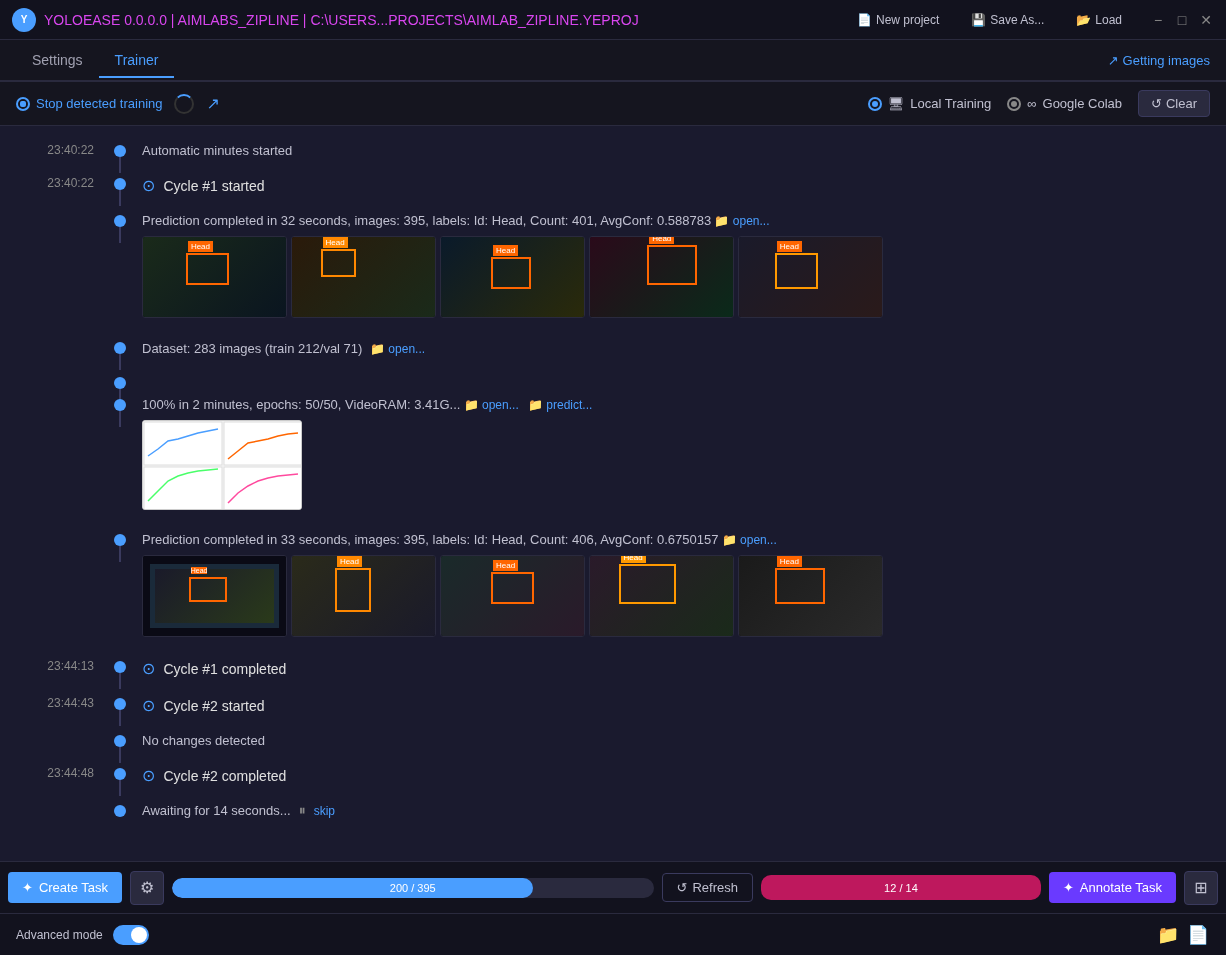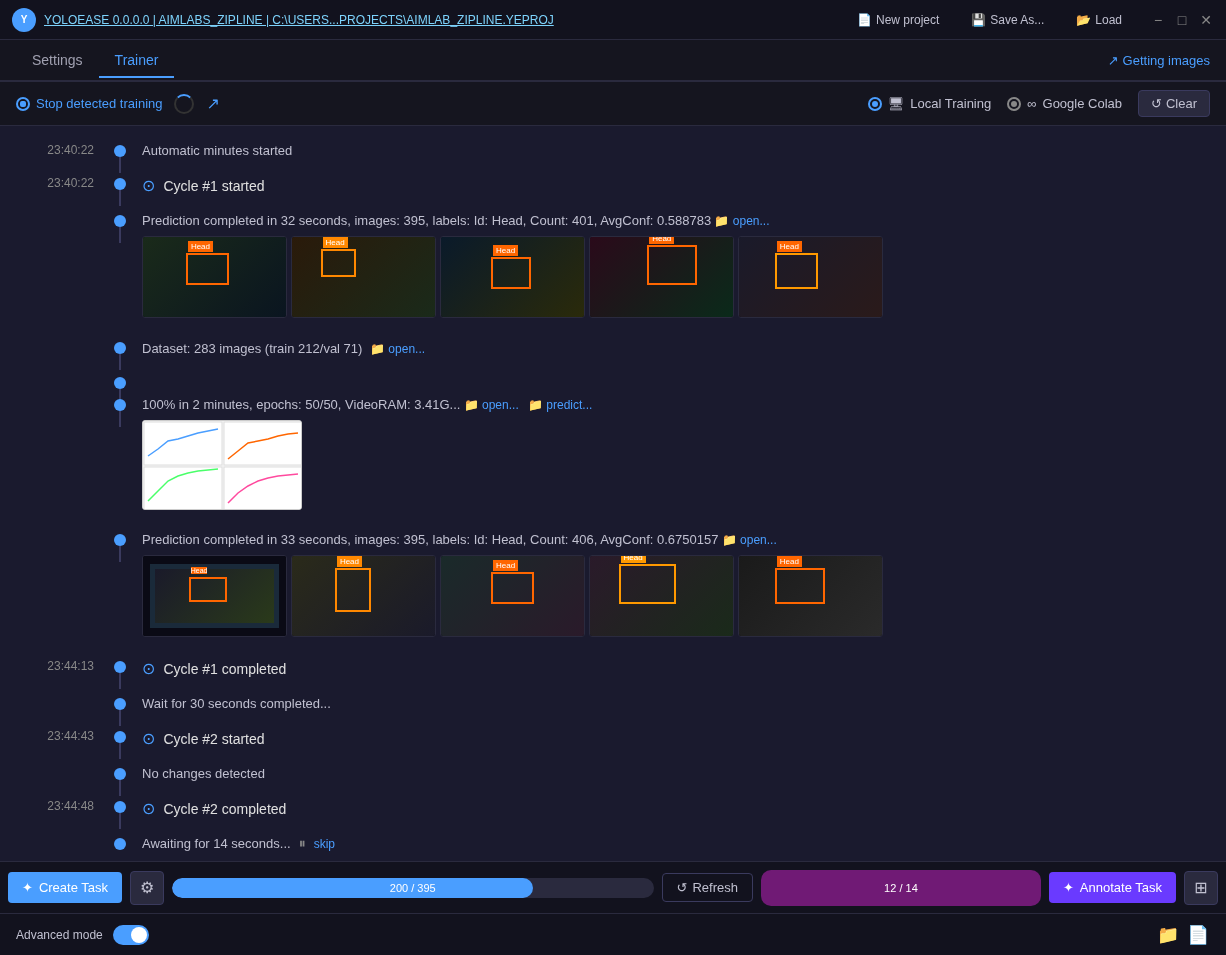--- a/index.html
+++ b/index.html
@@ -28,23 +28,22 @@
     .title-bar-logo {
       width: 24px; height: 24px;
       background: #4a9eff;
       border-radius: 50%;
       margin-right: 8px;
       display: flex; align-items: center; justify-content: center;
       font-size: 10px; color: white; font-weight: bold;
     }
     .title-bar-title {
       flex: 1;
-      font-size: 12px;
-      color: #7dd3fc;
-      text-decoration: underline;
+      font-size: 14px;
+      color: #d946ef;
     }
     .title-bar-actions {
       display: flex;
       gap: 16px;
       align-items: center;
     }
     .title-bar-btn {
       background: none;
       border: none;
       color: #c0c0d0;
@@ -405,22 +404,22 @@
       border: 1px solid #3a3a5e;
       color: #c0c0d0;
       padding: 6px 14px;
       border-radius: 4px;
       cursor: pointer;
       font-size: 13px;
       white-space: nowrap;
     }
     .progress-bar2-container {
       width: 280px;
-      background: #701a75;
-      height: 36px;
+      background: #be185d;
+      height: 25px;
       border-radius: 10px;
       overflow: hidden;
       position: relative;
     }
     .progress-bar2-text {
       position: absolute;
       top: 50%; left: 50%;
       transform: translate(-50%, -50%);
       font-size: 11px;
       color: white;
@@ -776,30 +775,20 @@
         <div class="timeline-line"></div>
       </div>
       <div class="timeline-content">
         <div class="cycle-header">
           <span class="cycle-icon">⊙</span>
           <span>Cycle #1 completed</span>
         </div>
       </div>
     </div>
 
-    <div class="timeline-row">
-      <div class="timeline-time"></div>
-      <div class="timeline-dot-col">
-        <div class="timeline-dot"></div>
-        <div class="timeline-line"></div>
-      </div>
-      <div class="timeline-content">
-        <div class="log-text">Wait for 30 seconds completed...</div>
-      </div>
-    </div>
 
     <div class="timeline-row">
       <div class="timeline-time">23:44:43</div>
       <div class="timeline-dot-col">
         <div class="timeline-dot"></div>
         <div class="timeline-line"></div>
       </div>
       <div class="timeline-content">
         <div class="cycle-header">
           <span class="cycle-icon">⊙</span>

